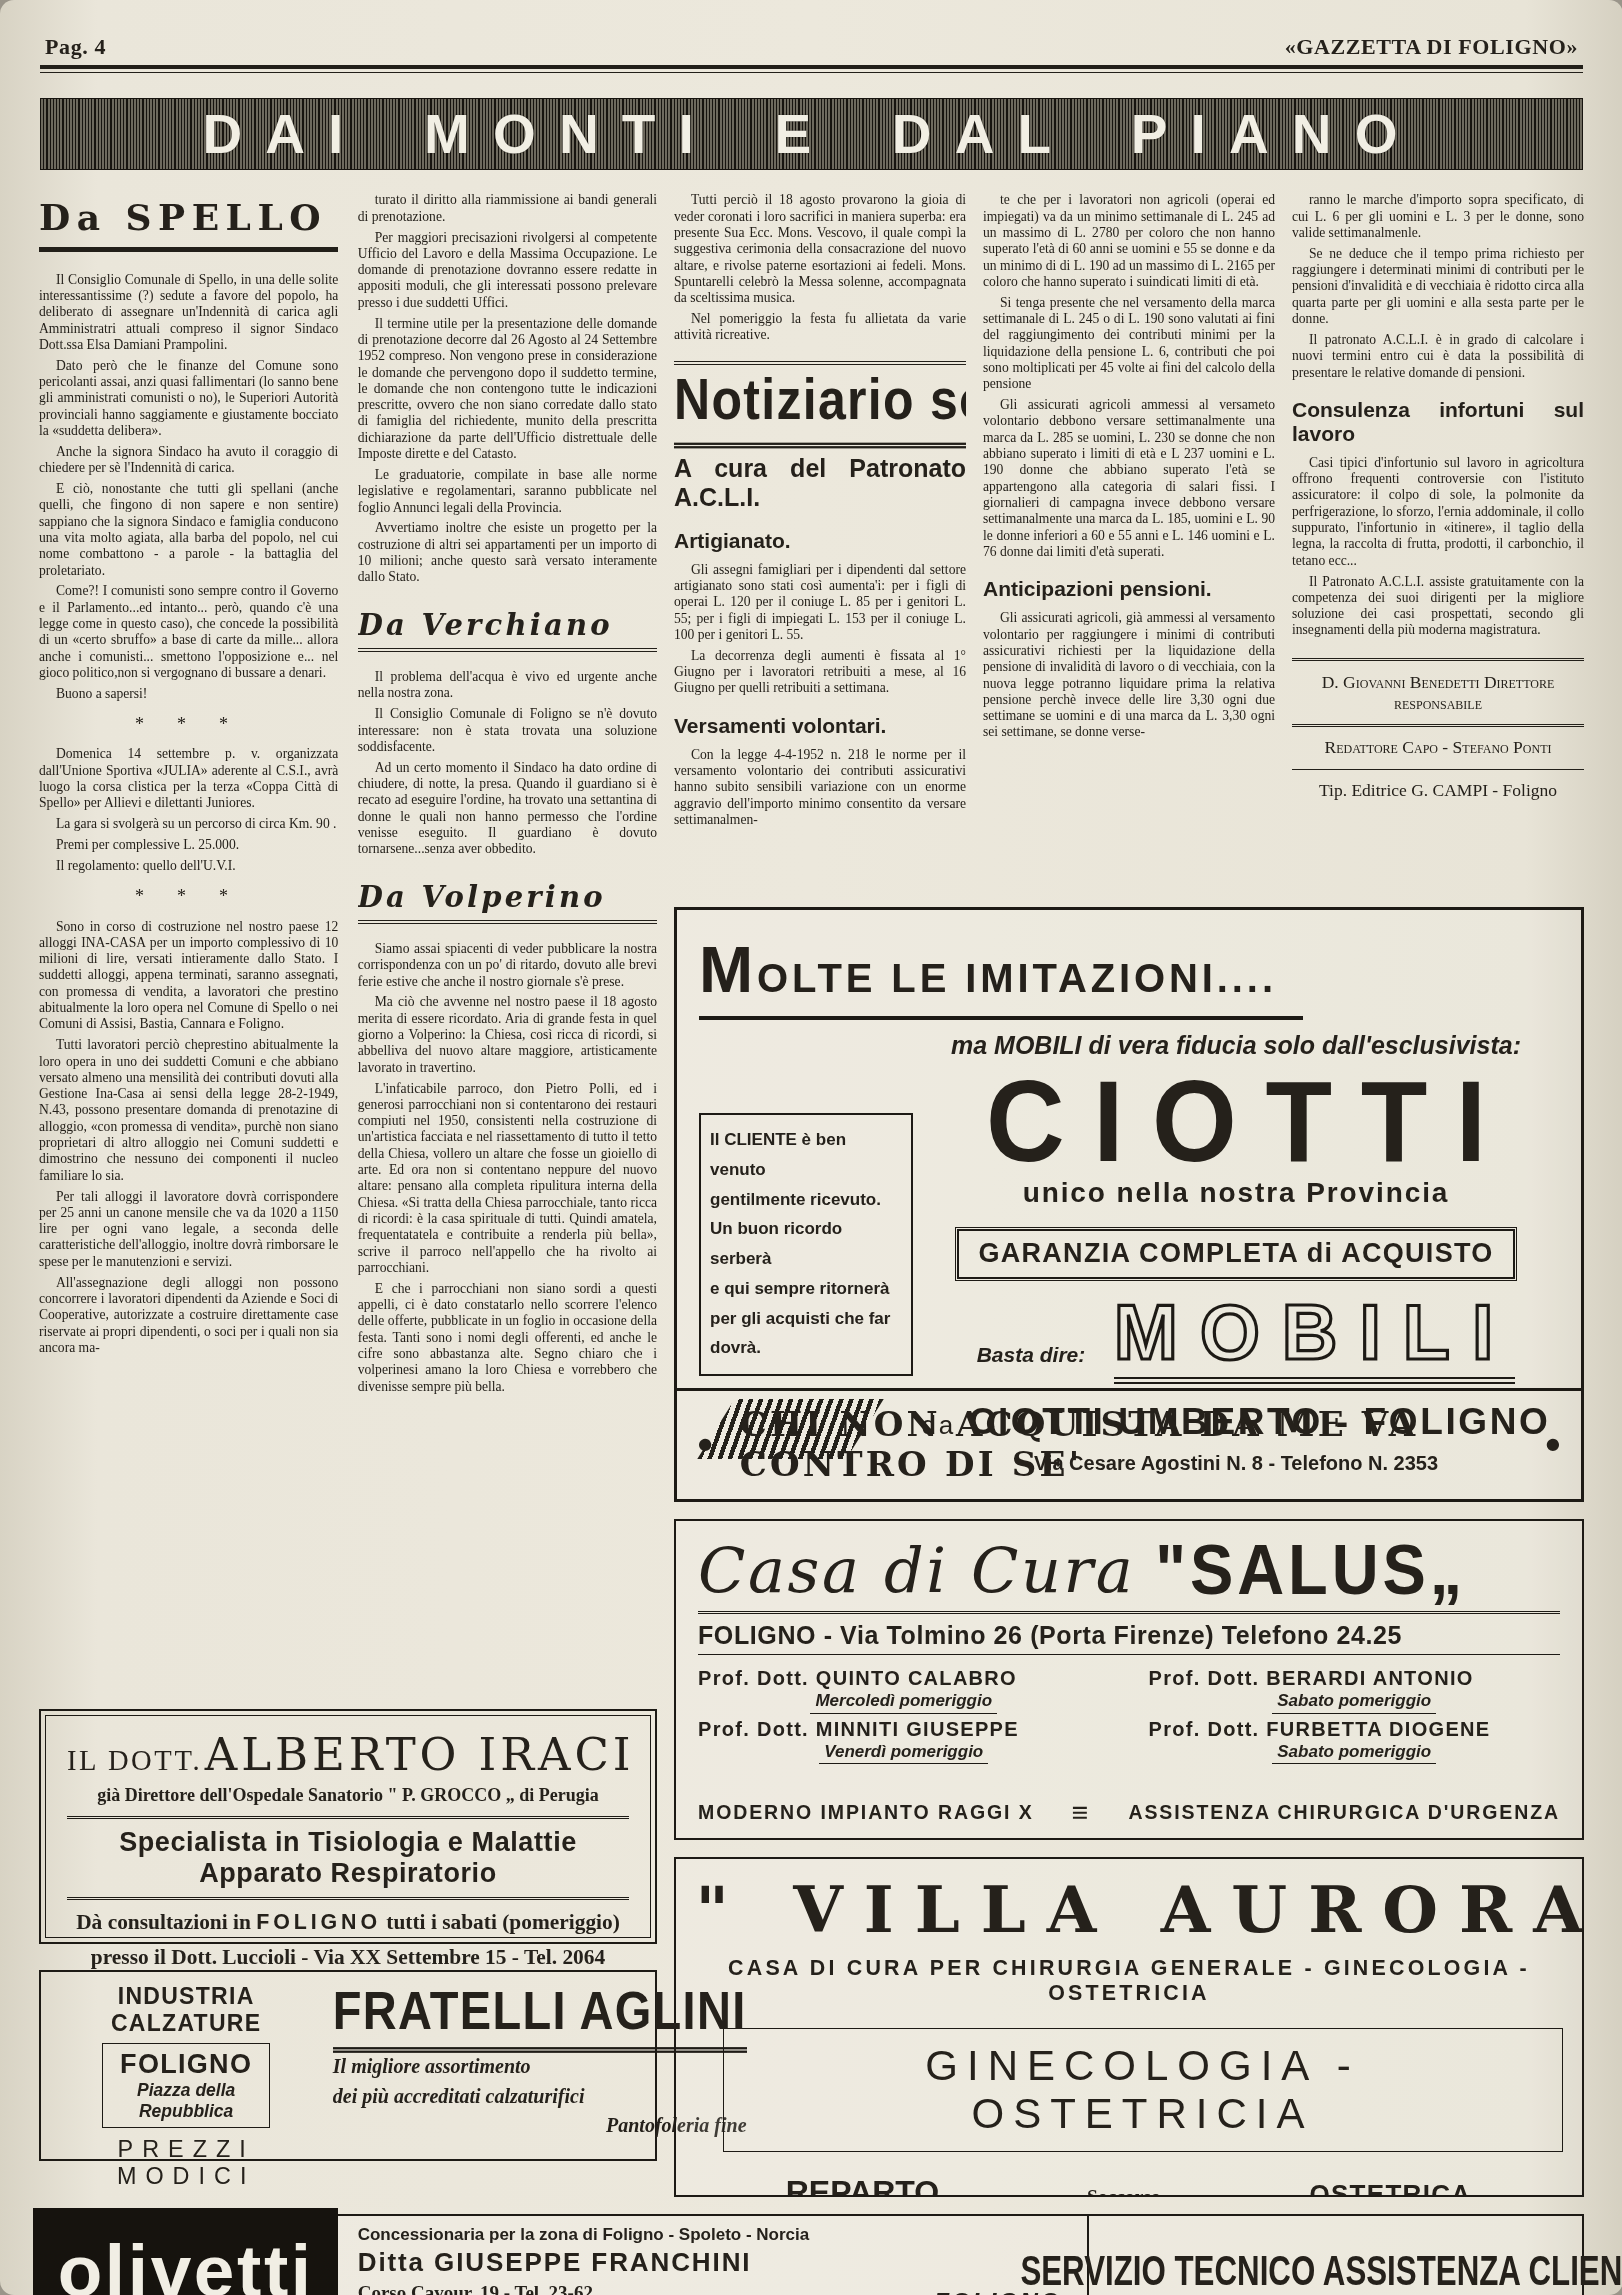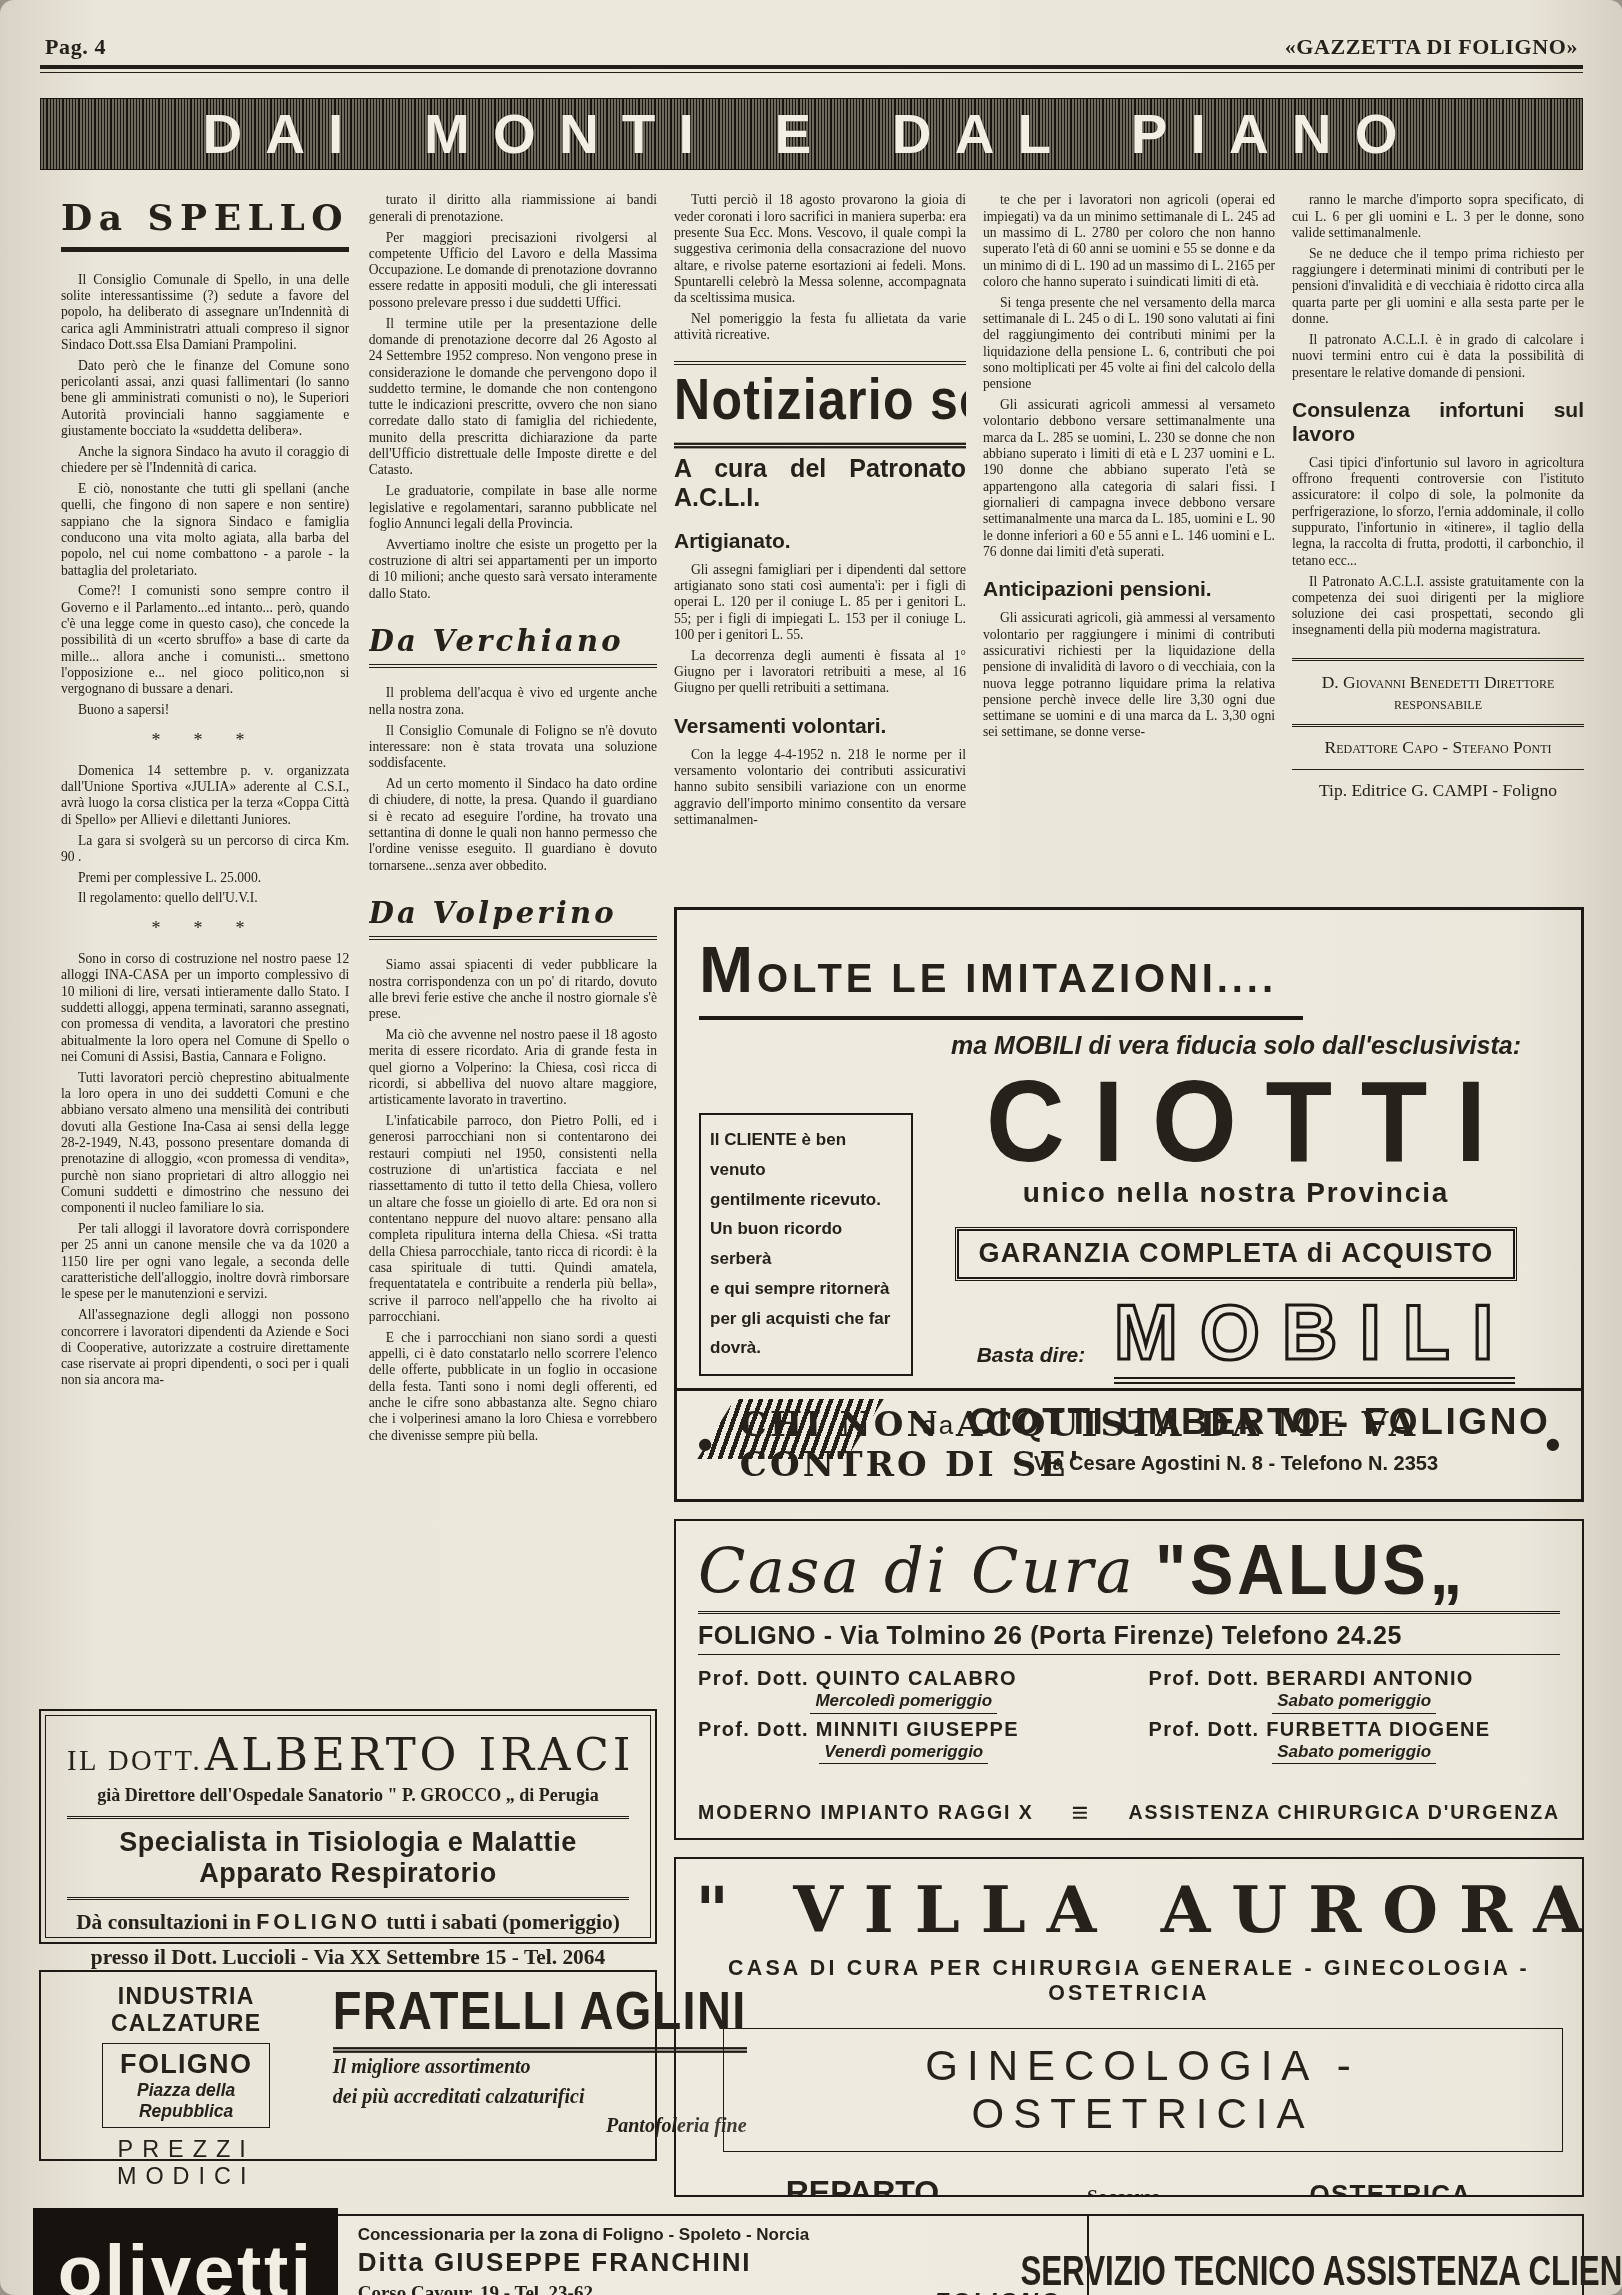--- a/index.html
+++ b/index.html
@@ -18,21 +18,21 @@
     border-top:1.9px solid #17140f;border-bottom:1.9px solid #17140f;
   }
   .banner span{
     font-family:"Liberation Sans",sans-serif;font-weight:900;font-size:55px;line-height:1;
     color:#f2efe4;letter-spacing:.42em;word-spacing:.35em;text-shadow:0 0 1.3px #17140f;
   }
   
   .content{display:flex;gap:17px;padding:22px 39px 0;}
   .lgroup{width:618px;flex:none;}
   .rgroup{flex:1;min-width:0;}
-  .lcols{display:flex;gap:19.5px;height:1493px;overflow:hidden;margin-left:22px;}
+  .lcols{display:flex;gap:19.5px;height:1493px;overflow:hidden;}
   .rcols{display:flex;gap:17px;height:700px;overflow:hidden;}
   .col{flex:1;min-width:0;overflow:hidden;text-align:justify;}
   .col p{margin:0 0 4.5px;font-size:13.6px;line-height:1.2;text-indent:17px;}
   .h1{font-family:"DejaVu Serif",serif;font-weight:bold;font-size:36px;letter-spacing:6.5px;
       border-bottom:5.2px solid #221f19;padding-bottom:9px;margin:3.9px 0 19.5px;text-indent:0;}
   .h2{font-family:"DejaVu Serif",serif;font-style:italic;font-weight:bold;font-size:29px;letter-spacing:3.2px;
       border-bottom:4.5px double #221f19;padding-bottom:6.5px;margin:22px 0 17px;}
   .h3{font-family:"Liberation Sans",sans-serif;font-weight:bold;font-size:21px;margin:17px 0 9px;}
   .stars{text-align:center;font-size:18px;letter-spacing:14.3px;margin:11.7px 0;text-indent:0;}
   .notiz{border-top:4.5px double #221f19;margin-top:17px;padding-top:6.5px;}

